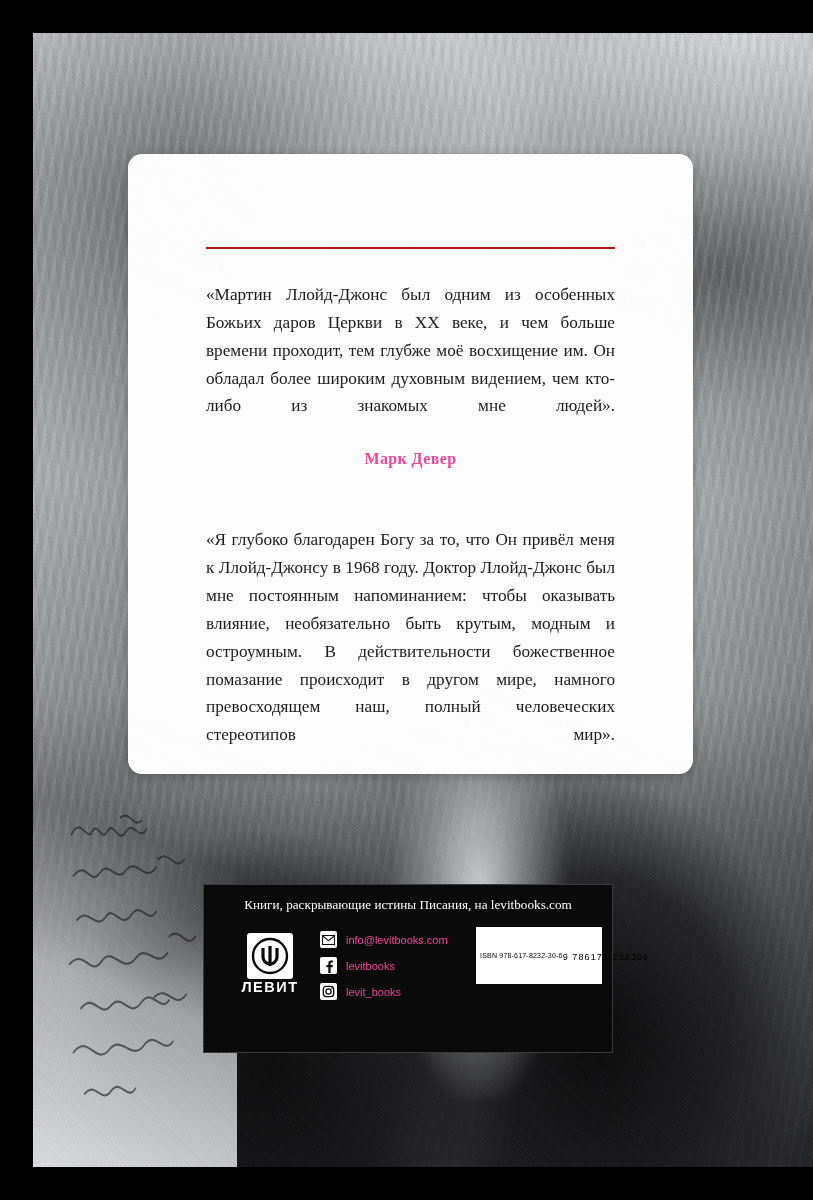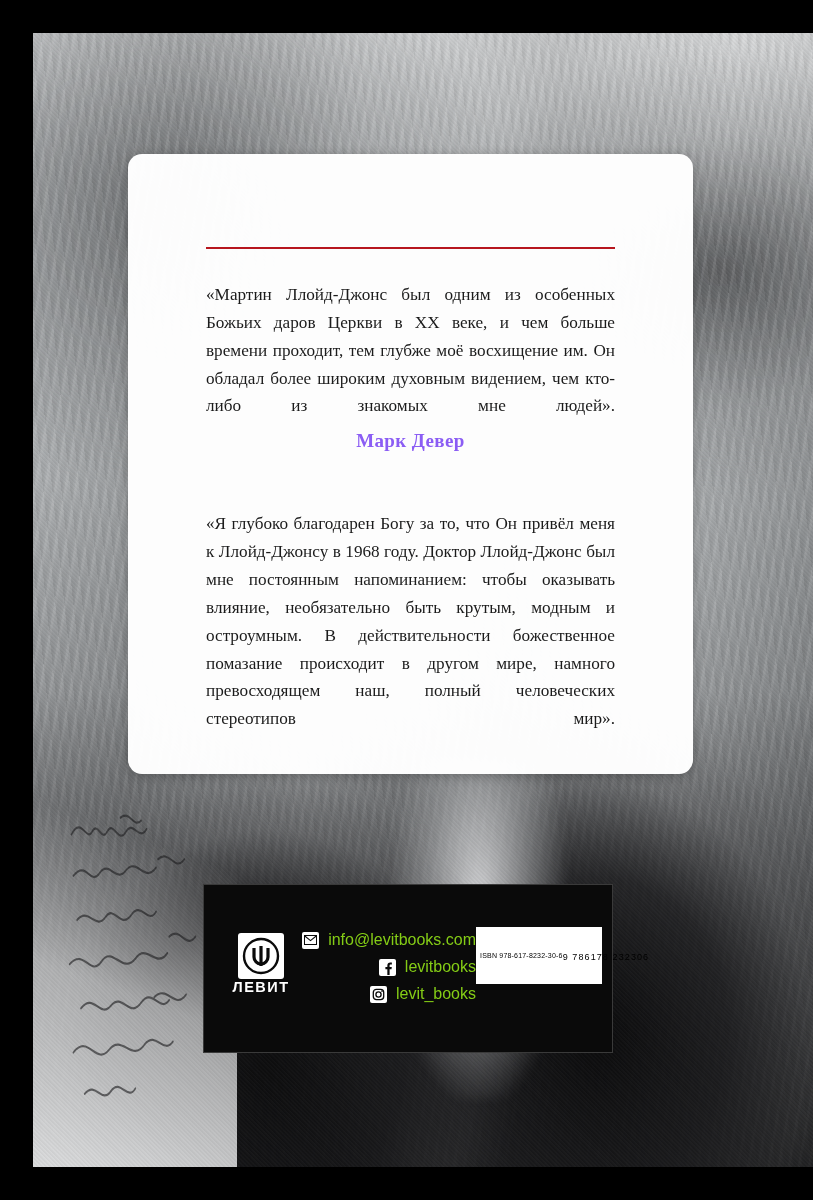--- a/index.html
+++ b/index.html
@@ -146,24 +146,24 @@
     font-size: 17.2px;
     line-height: 1.62;
     color: #1a1a1a;
     text-align: justify;
     text-align-last: justify;
     margin: 0;
   }
   .attrib {
     font-family: "Liberation Serif", serif;
     font-weight: bold;
-    font-size: 19px;
-    color: #8b5cf6;
+    font-size: 16px;
+    color: #ec4899;
     text-align: center;
-    margin: 10px 0 0 0;
+    margin: 30px 0 0 0;
     letter-spacing: 0.4px;
   }
   .quote-block-2 { margin-top: 58px; }
 
   
   .footer-box {
     position: absolute;
     left: 170px;
     top: 851px;
     width: 408px;
@@ -220,24 +220,23 @@
     flex: 1;
     padding-top: 4px;
     display: flex;
     flex-direction: column;
     gap: 9px;
   }
   .contact-line {
     display: flex;
     align-items: center;
     gap: 9px;
-    color: #84cc16;
+    color: #ec4899;
     font-family: "Liberation Sans", sans-serif;
-    font-size: 16px;
-    justify-content: flex-end;
+    font-size: 11px;
   }
   .ic {
     width: 17px;
     height: 17px;
     background: #ffffff;
     border-radius: 2px;
     display: inline-flex;
     align-items: center;
     justify-content: center;
     flex: 0 0 auto;
@@ -316,20 +315,21 @@
         <p class="quote-text">«Мартин Ллойд-Джонс был одним из особенных Божьих даров Церкви в XX веке, и чем больше времени проходит, тем глубже моё восхищение им. Он обладал более широким духовным видением, чем кто-либо из знакомых мне людей».</p>
         <p class="attrib">Марк Девер</p>
 
         <div class="quote-block-2">
           <p class="quote-text">«Я глубоко благодарен Богу за то, что Он привёл меня к Ллойд-Джонсу в 1968 году. Доктор Ллойд-Джонс был мне постоянным напоминанием: чтобы оказывать влияние, необязательно быть крутым, модным и остроумным. В действительности божественное помазание происходит в другом мире, намного превосходящем наш, полный человеческих стереотипов мир».</p>
         </div>
       </div>
     </div>
 
     <div class="footer-box">
+      <div class="footer-tagline">Книги, раскрывающие истины Писания, на levitbooks.com</div>
 
       <div class="footer-row">
 
         <div class="logo-wrap">
           <div class="logo-mark">
             <svg width="38" height="38" viewBox="0 0 38 38">
               <circle cx="19" cy="19" r="17" fill="none" stroke="#0a0a0a" stroke-width="2.4"></circle>
               <path d="M12 11 v9 a7 7 0 0 0 14 0 v-9" fill="none" stroke="#0a0a0a" stroke-width="3.2"></path>
               <rect x="17.4" y="9" width="3.2" height="20" fill="#0a0a0a"></rect>
             </svg>

